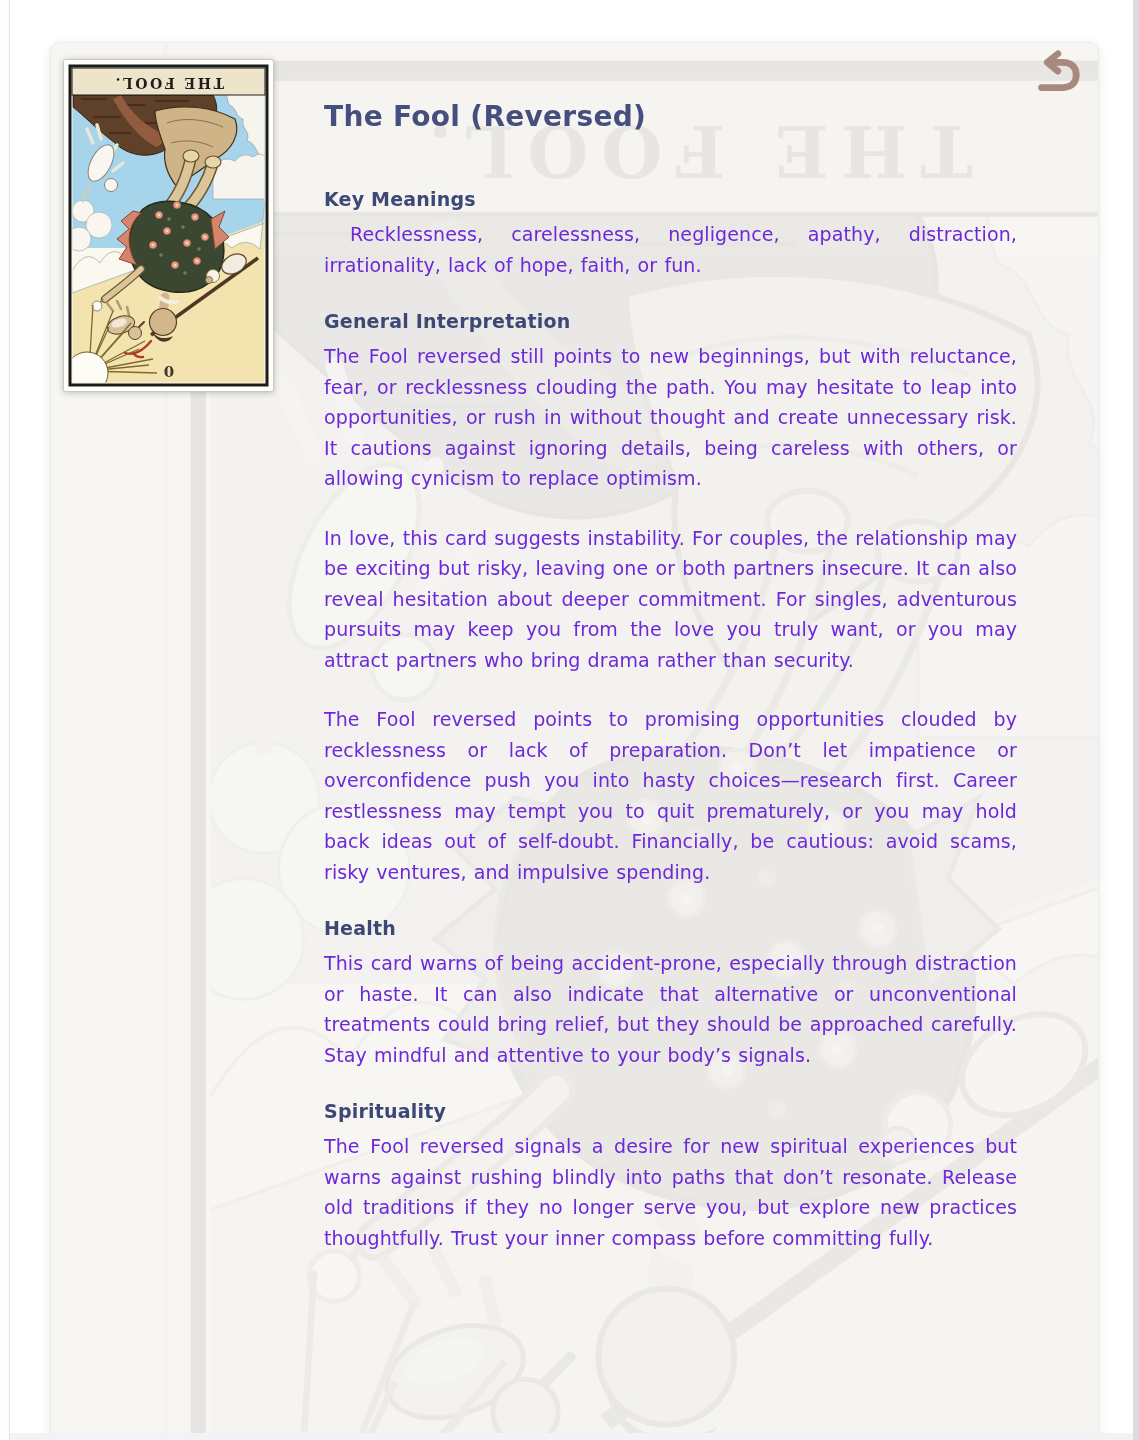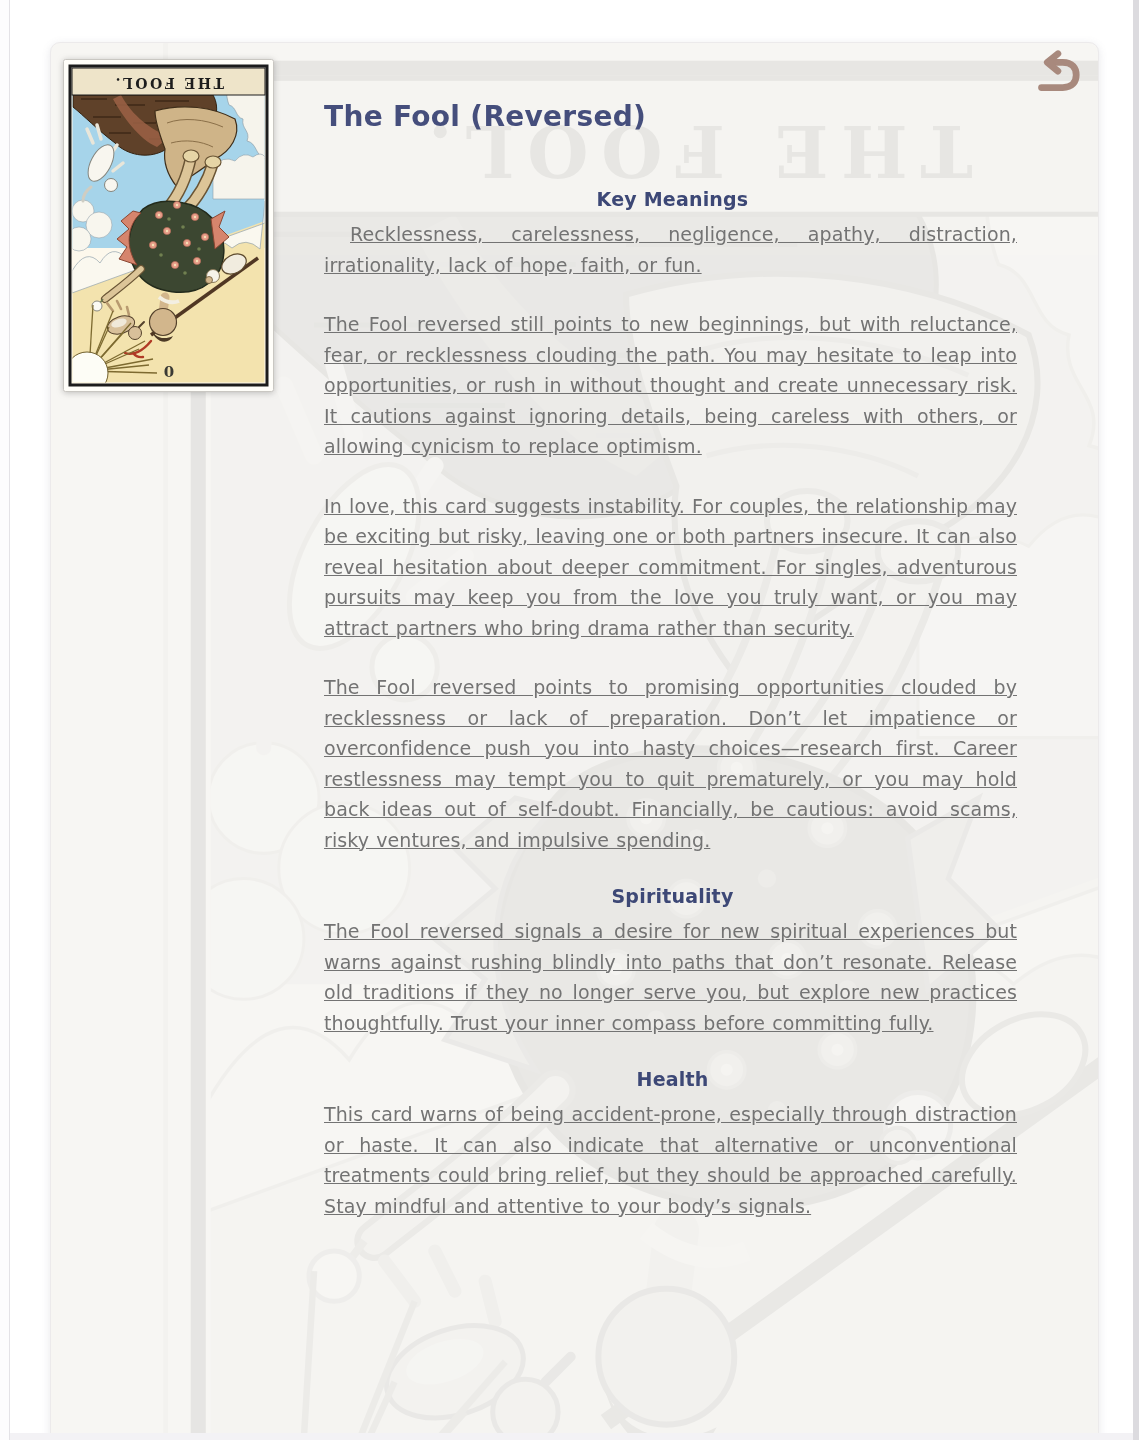--- a/index.html
+++ b/index.html
@@ -37,25 +37,25 @@
     position:absolute;left:273px;top:56px;margin:0;
     font-size:28px;line-height:36px;font-weight:700;
     color:#454e7c;letter-spacing:.3px;
   }
   .content{
     position:absolute;left:273px;top:144px;width:697px;
   }
   .sec{margin:0 0 29px 0;}
   .sec h2{
     margin:0;font-size:19px;line-height:25px;font-weight:700;
-    color:#3d4876;letter-spacing:.2px;text-align:center;
+    color:#3d4876;letter-spacing:.2px;
   }
   .sec p{
     margin:7px 4px 0 0;font-size:19px;line-height:30.5px;
-    color:#737373;text-align:justify;letter-spacing:.1px;word-spacing:1px;text-decoration:underline;
+    color:#6d28d9;text-align:justify;letter-spacing:.1px;word-spacing:1px;
   }
   .sec p.indent{text-indent:26px;}
   .hidden-defs{position:absolute;width:0;height:0;overflow:hidden;}
 </style>
 </head>
 <body>
 
 <svg class="hidden-defs" aria-hidden="true">
   <defs>
     <clipPath id="foolClip">
@@ -203,31 +203,32 @@
   </button>
 
   <h1 class="page-title">The Fool (Reversed)</h1>
 
   <div class="content">
     <section class="sec">
       <h2>Key Meanings</h2>
       <p class="indent">Recklessness, carelessness, negligence, apathy, distraction, irrationality, lack of hope, faith, or fun.</p>
     </section>
     <section class="sec">
+      <h2>General Interpretation</h2>
       <p>The Fool reversed still points to new beginnings, but with reluctance, fear, or recklessness clouding the path. You may hesitate to leap into opportunities, or rush in without thought and create unnecessary risk. It cautions against ignoring details, being careless with others, or allowing cynicism to replace optimism.</p>
     </section>
     <section class="sec">
       <p>In love, this card suggests instability. For couples, the relationship may be exciting but risky, leaving one or both partners insecure. It can also reveal hesitation about deeper commitment. For singles, adventurous pursuits may keep you from the love you truly want, or you may attract partners who bring drama rather than security.</p>
     </section>
     <section class="sec">
       <p>The Fool reversed points to promising opportunities clouded by recklessness or lack of preparation. Don’t let impatience or overconfidence push you into hasty choices—research first. Career restlessness may tempt you to quit prematurely, or you may hold back ideas out of self-doubt. Financially, be cautious: avoid scams, risky ventures, and impulsive spending.</p>
+    </section>
+    <section class="sec">
+      <h2>Health</h2>
+      <p>This card warns of being accident-prone, especially through distraction or haste. It can also indicate that alternative or unconventional treatments could bring relief, but they should be approached carefully. Stay mindful and attentive to your body’s signals.</p>
     </section>
     <section class="sec">
       <h2>Spirituality</h2>
       <p>The Fool reversed signals a desire for new spiritual experiences but warns against rushing blindly into paths that don’t resonate. Release old traditions if they no longer serve you, but explore new practices thoughtfully. Trust your inner compass before committing fully.</p>
     </section>
-    <section class="sec">
-      <h2>Health</h2>
-      <p>This card warns of being accident-prone, especially through distraction or haste. It can also indicate that alternative or unconventional treatments could bring relief, but they should be approached carefully. Stay mindful and attentive to your body’s signals.</p>
-    </section>
   </div>
 
 </main>
 
 </body></html>

